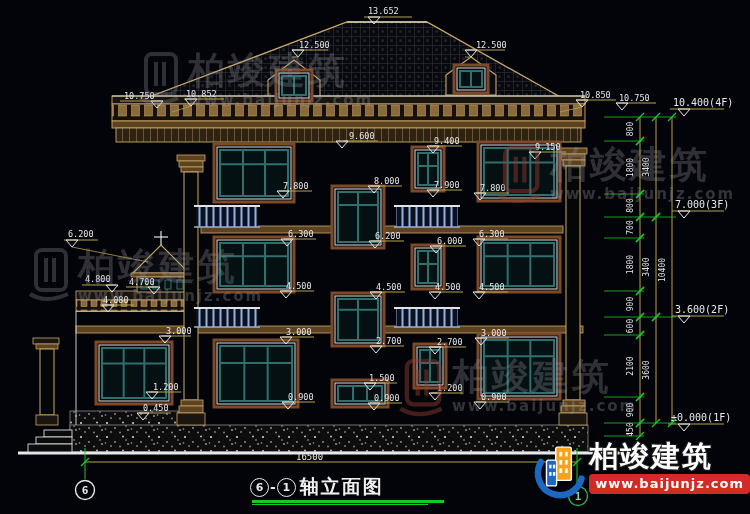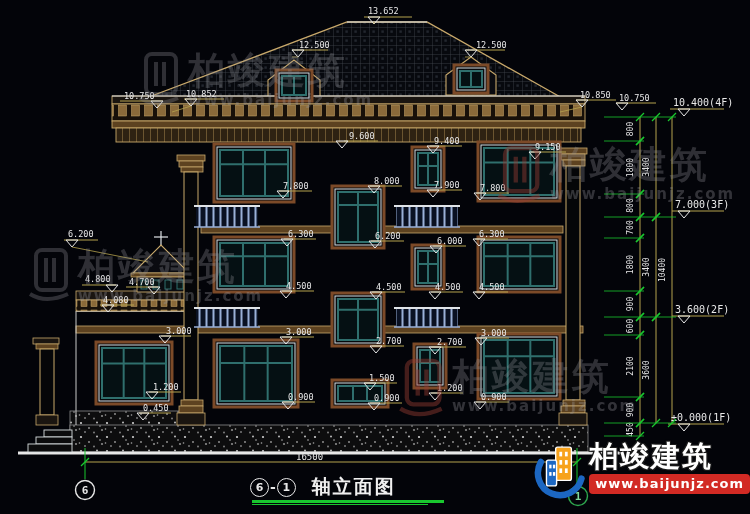--- a/index.html
+++ b/index.html
@@ -17,21 +17,21 @@
   .brandbox{position:absolute;left:528px;top:441px;width:222px;display:flex;align-items:flex-start;}
   .brand-right{display:flex;flex-direction:column;margin-left:4px;}
   .brand-name{font-weight:bold;font-size:29px;line-height:1.1;letter-spacing:2px;color:#fff;
      text-shadow:0 0 2px #000,1px 1px 0 #222,-1px -1px 0 #222,1px -1px 0 #222,-1px 1px 0 #222;white-space:nowrap;}
   .brand-banner{margin-top:1px;background:#d22a24;border-radius:4px;color:#fff;font-weight:bold;
      font-size:13px;letter-spacing:1px;padding:2px 6px 3px 6px;white-space:nowrap;}
   .titleblock{position:absolute;left:250px;top:474px;color:#eee;display:flex;align-items:center;}
   .axnum{display:inline-flex;align-items:center;justify-content:center;width:17px;height:17px;
      border:1.6px solid #e8e8e8;border-radius:50%;font-size:11px;font-weight:bold;color:#e8e8e8;}
   .tb-sep{font-size:14px;font-weight:bold;margin:0 1px;color:#e8e8e8;}
-  .tb-title{font-size:19px;font-weight:bold;letter-spacing:2px;margin-left:16px;color:#f0f0f0;white-space:nowrap;}
+  .tb-title{font-size:19px;font-weight:bold;letter-spacing:2px;margin-left:4px;color:#f0f0f0;white-space:nowrap;}
   .tb-underline{position:absolute;left:252px;top:500px;width:192px;height:2.5px;background:#19c82e;}
   .tb-underline2{position:absolute;left:252px;top:504px;width:176px;height:1px;background:#19c82e;}
 </style>
 </head>
 <body>
 
 <div class="canvas">
 
 <svg id="drawing" width="750" height="514" viewBox="0 0 750 514" style="position:absolute;left:0;top:0">
   <defs>

